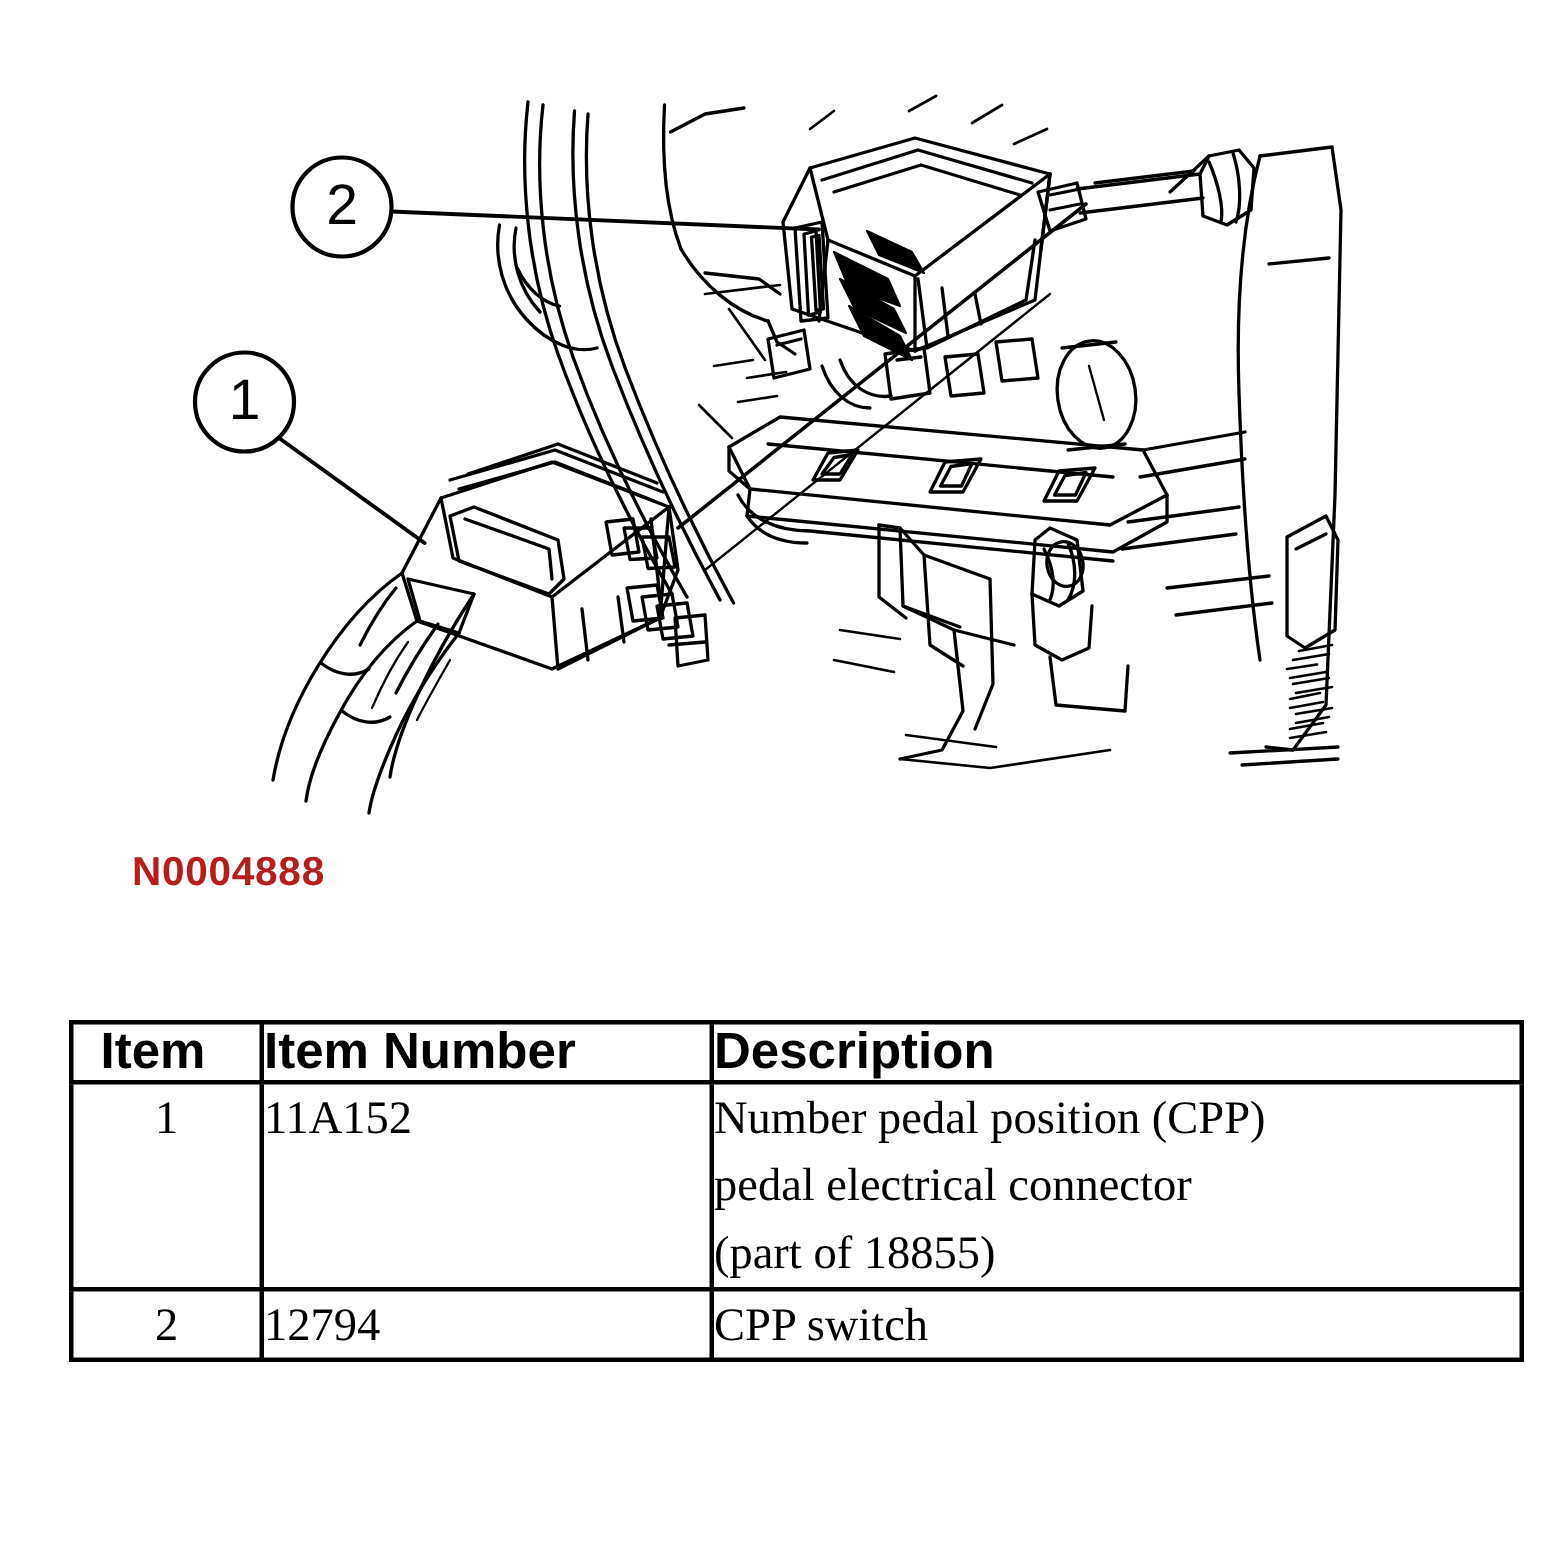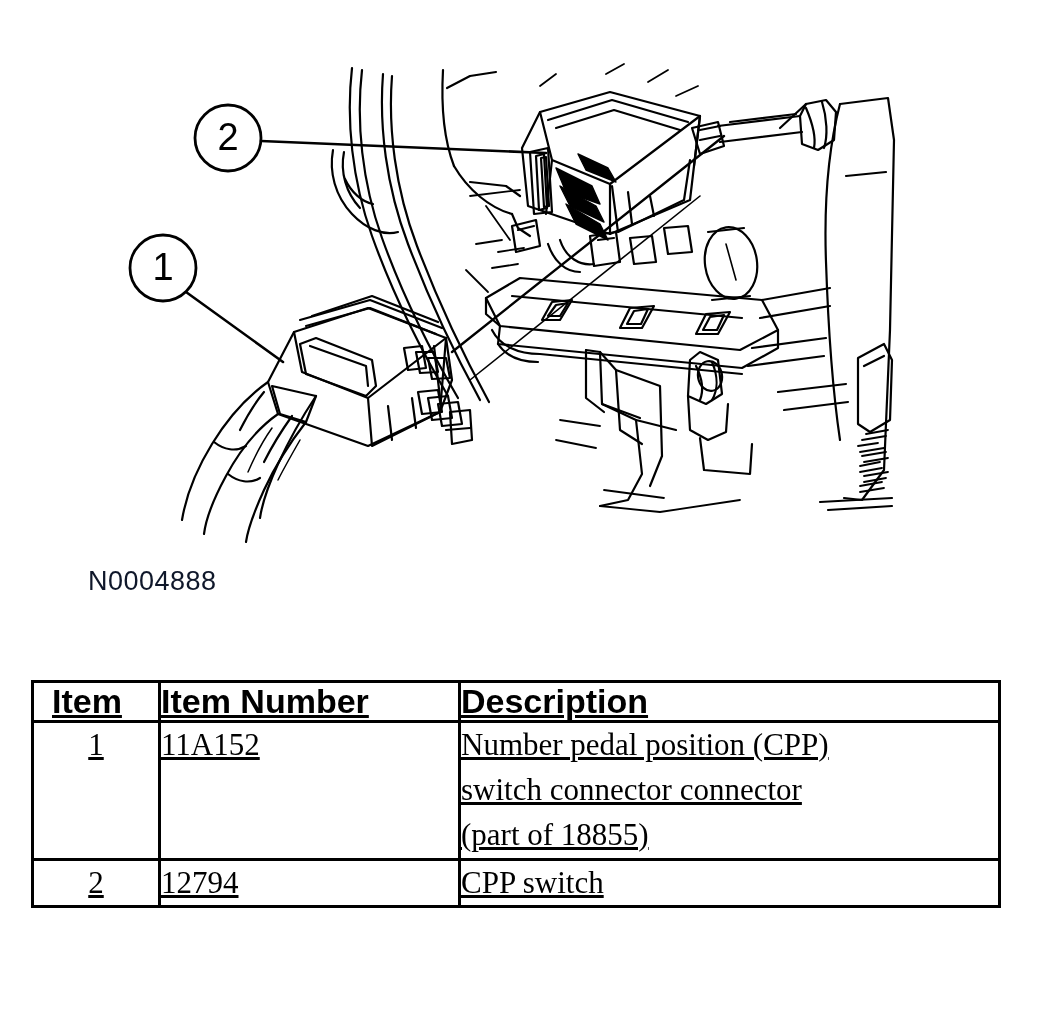--- a/index.html
+++ b/index.html
@@ -37,33 +37,32 @@
     width: 1044px;
     height: 620px;
   }
 
   .fig-id {
     position: absolute;
     left: 88px;
     top: 566px;
     font-family: "Liberation Sans", sans-serif;
     font-size: 27px;
-    font-weight: 400;
+    font-weight: 700;
     letter-spacing: 0.5px;
-    color: #0f172a;
+    color: #b91c1c;
     white-space: nowrap;
   }
 
   
   #parts-table-wrap {
     position: absolute;
-    left: 31px;
+    left: 46px;
     top: 680px;
     width: 924px;
-    text-decoration: underline;
   }
   table.parts {
     border-collapse: collapse;
     width: 967px;
     table-layout: fixed;
     background: #ffffff;
   }
   table.parts td, table.parts th {
     border: 3px solid #000000;
     padding: 0;
@@ -350,21 +349,21 @@
           <th class="hdr">Item Number</th>
           <th class="hdr">Description</th>
         </tr>
       </thead>
       <tbody>
         <tr>
           <td class="cell num">1</td>
           <td class="cell">11A152</td>
           <td class="cell">
             <span class="desc-line">Number pedal position (CPP)</span>
-            <span class="desc-line">switch connector connector</span>
+            <span class="desc-line">pedal electrical connector</span>
             <span class="desc-line">(part of 18855)</span>
           </td>
         </tr>
         <tr>
           <td class="cell num">2</td>
           <td class="cell">12794</td>
           <td class="cell">
             <span class="desc-line">CPP switch</span>
           </td>
         </tr>

